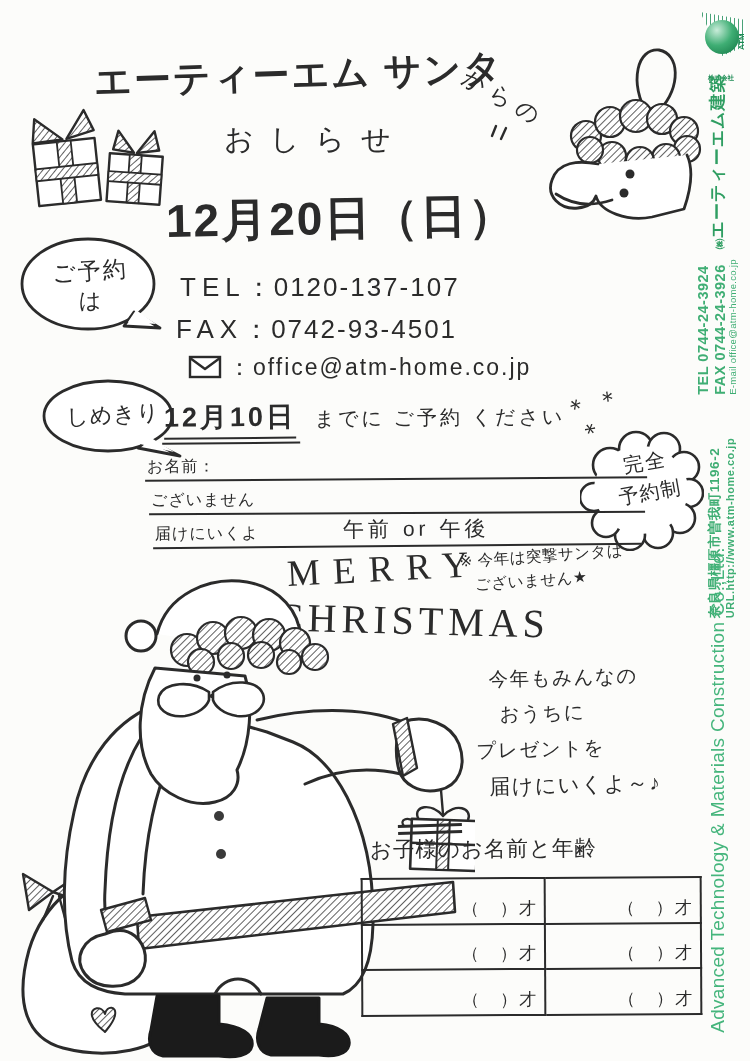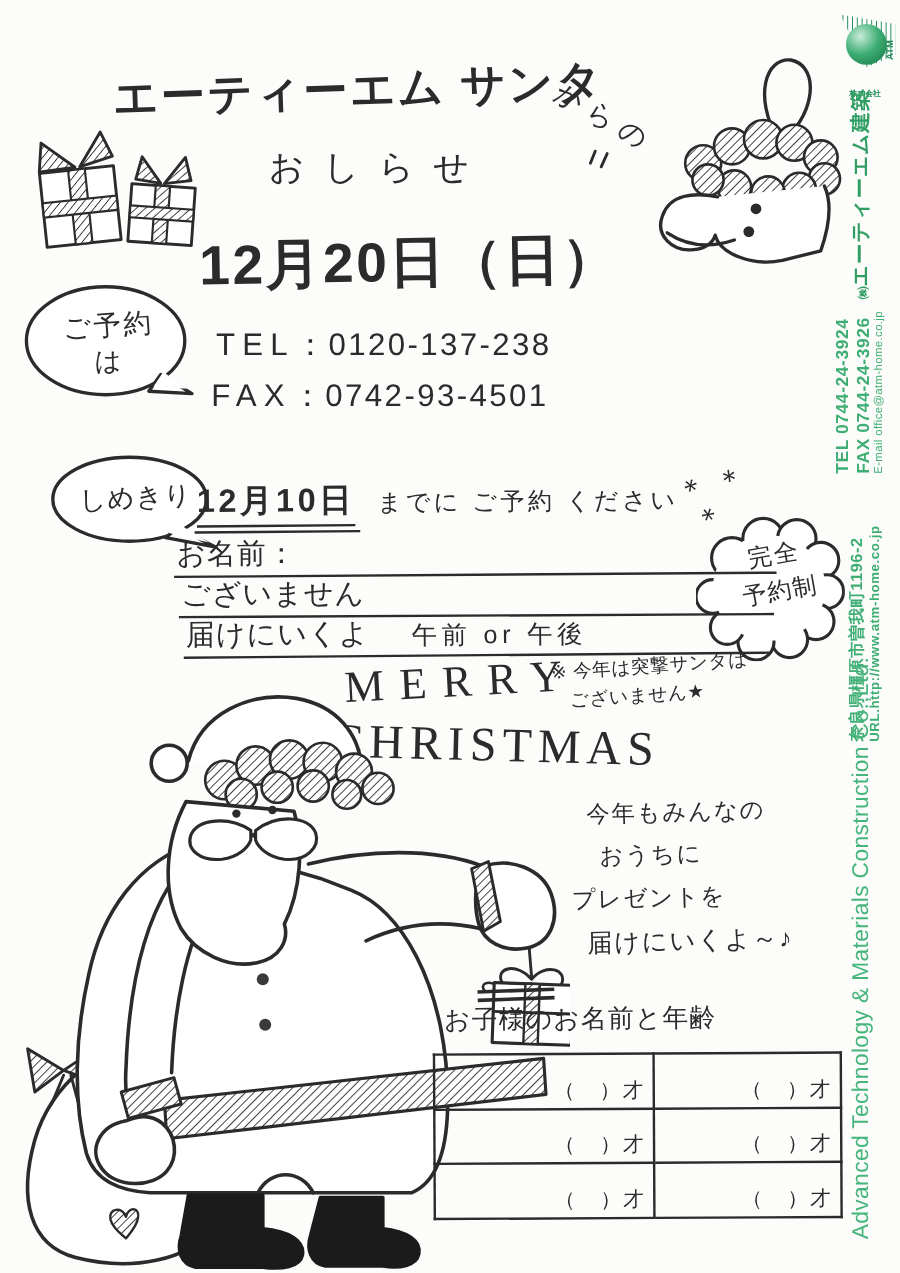--- a/index.html
+++ b/index.html
@@ -39,21 +39,21 @@
         border-bottom:2.5px solid #2b2b2b;position:relative;display:inline-block;padding-bottom:2px;}
   .deadline .d-date::after{content:"";position:absolute;left:-2px;right:-4px;bottom:-7px;
         border-bottom:2.5px solid #2b2b2b;}
   .deadline .d-text{font-size:20px;letter-spacing:3px;margin-left:14px;}
   .sparkle{font-size:24px;}
   #sp1{left:563px;top:392px;transform:rotate(10deg);}
   #sp2{left:596px;top:384px;transform:rotate(-8deg);}
   #sp3{left:577px;top:416px;transform:rotate(20deg);}
   
   .form-row{border-bottom:2.2px solid #2b2b2b;}
-  .form-row .flabel{position:absolute;bottom:2px;left:2px;font-size:24px;letter-spacing:1px;}
+  .form-row .flabel{position:absolute;bottom:2px;left:2px;font-size:16px;letter-spacing:1px;}
   #row-name{left:145px;top:448px;width:502px;height:30px;transform:rotate(-0.4deg);}
   #row-phone{left:149px;top:481px;width:496px;height:31px;transform:rotate(-0.3deg);}
   #row-time{left:153px;top:513px;width:488px;height:32px;transform:rotate(-0.5deg);}
   #row-time .foptions{position:absolute;bottom:2px;left:190px;font-size:21px;letter-spacing:4px;}
   
   .merry{font-family:"Liberation Serif","DejaVu Serif",serif;white-space:nowrap;}
   #merry1{left:287px;top:547px;font-size:37px;letter-spacing:13px;transform:rotate(-3deg);}
   #merry2{left:276px;top:597px;font-size:40px;letter-spacing:5px;transform:rotate(1.5deg);}
   .note{left:460px;top:544px;font-size:15.5px;line-height:1.55;letter-spacing:0.5px;
         transform:rotate(-4deg);white-space:nowrap;}
@@ -164,24 +164,30 @@
     <svg width="144" height="104" viewBox="0 0 144 104">
       <ellipse cx="70" cy="48" rx="66" ry="45" fill="#fff" stroke="#2b2b2b" stroke-width="2.8"></ellipse>
       <path d="M116,76 L142,92 L106,90 Z" fill="#fff" stroke="#2b2b2b" stroke-width="2.8" stroke-linejoin="round"></path>
       <path d="M118,74 L138,88 L110,86 Z" fill="#fff" stroke="none"></path>
     </svg>
     <div class="btext l1">ご予約</div>
     <div class="btext l2">は</div>
   </div>
 
   <div class="abs contact-row tel-row">
-    <span class="lbl">TEL</span><span>：</span><span>0120-137-238</span>
+    <span class="lbl">TEL</span><span>：</span><span>0120-137-107</span>
   </div>
   <div class="abs contact-row fax-row">
     <span class="lbl">FAX</span><span>：</span><span>0742-93-4501</span>
+  </div>
+  <div class="abs contact-row mail-row">
+    <svg width="34" height="24" viewBox="0 0 34 24">
+      <rect x="2" y="2" width="30" height="20" fill="#fff" stroke="#2b2b2b" stroke-width="2.4"></rect>
+      <path d="M2,3 L17,14 L32,3" fill="none" stroke="#2b2b2b" stroke-width="2.4" stroke-linejoin="round"></path>
+    </svg><span>：</span><span>office@atm-home.co.jp</span>
   </div>
 
   <div class="abs bubble" id="bubble-dead">
     <svg width="146" height="84" viewBox="0 0 146 84">
       <ellipse cx="68" cy="38" rx="64" ry="35" fill="#fff" stroke="#2b2b2b" stroke-width="2.8"></ellipse>
       <path d="M108,62 L140,78 L98,70 Z" fill="#fff" stroke="#2b2b2b" stroke-width="2.8" stroke-linejoin="round"></path>
       <path d="M108,58 L134,74 L100,66 Z" fill="#fff" stroke="none"></path>
     </svg>
     <div class="btext l1">しめきり</div>
   </div>

